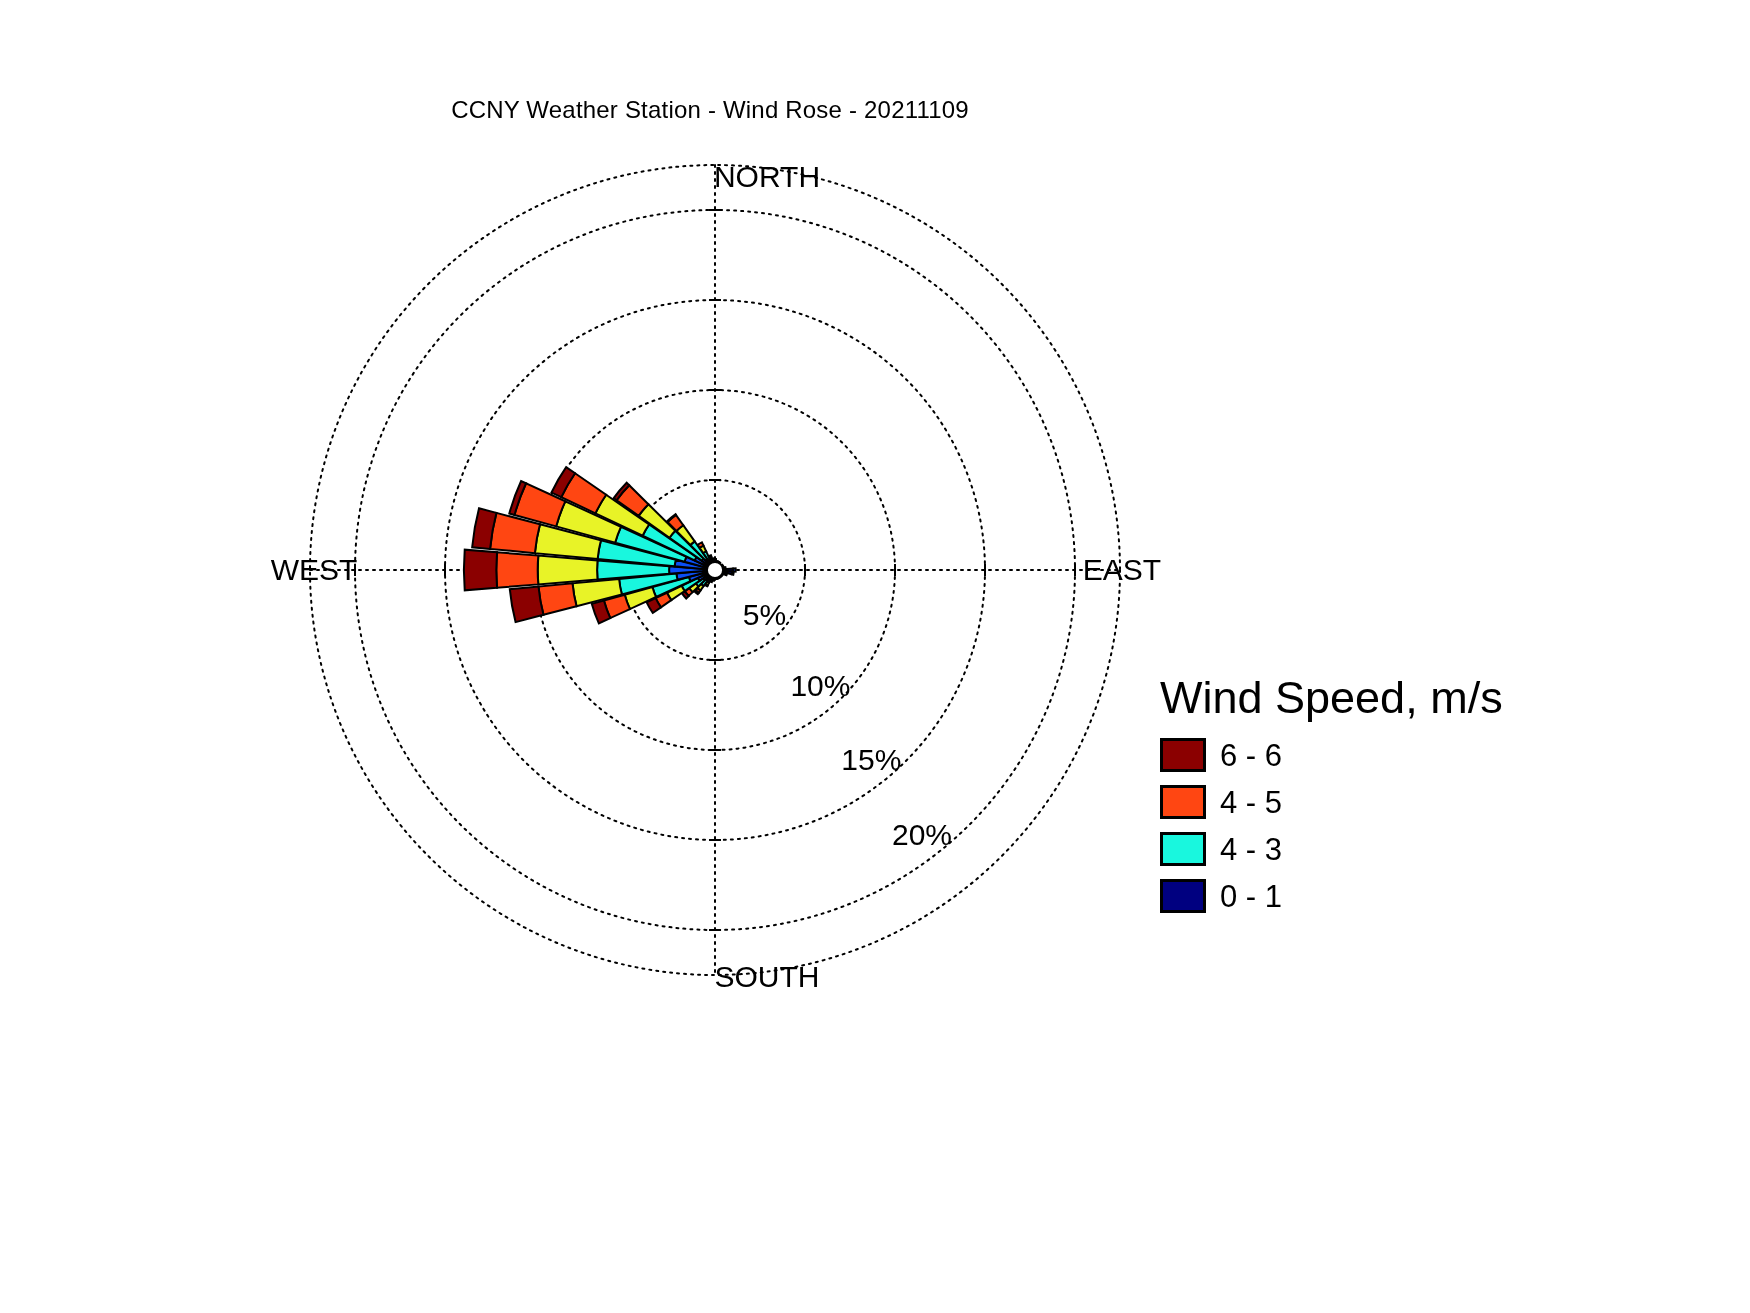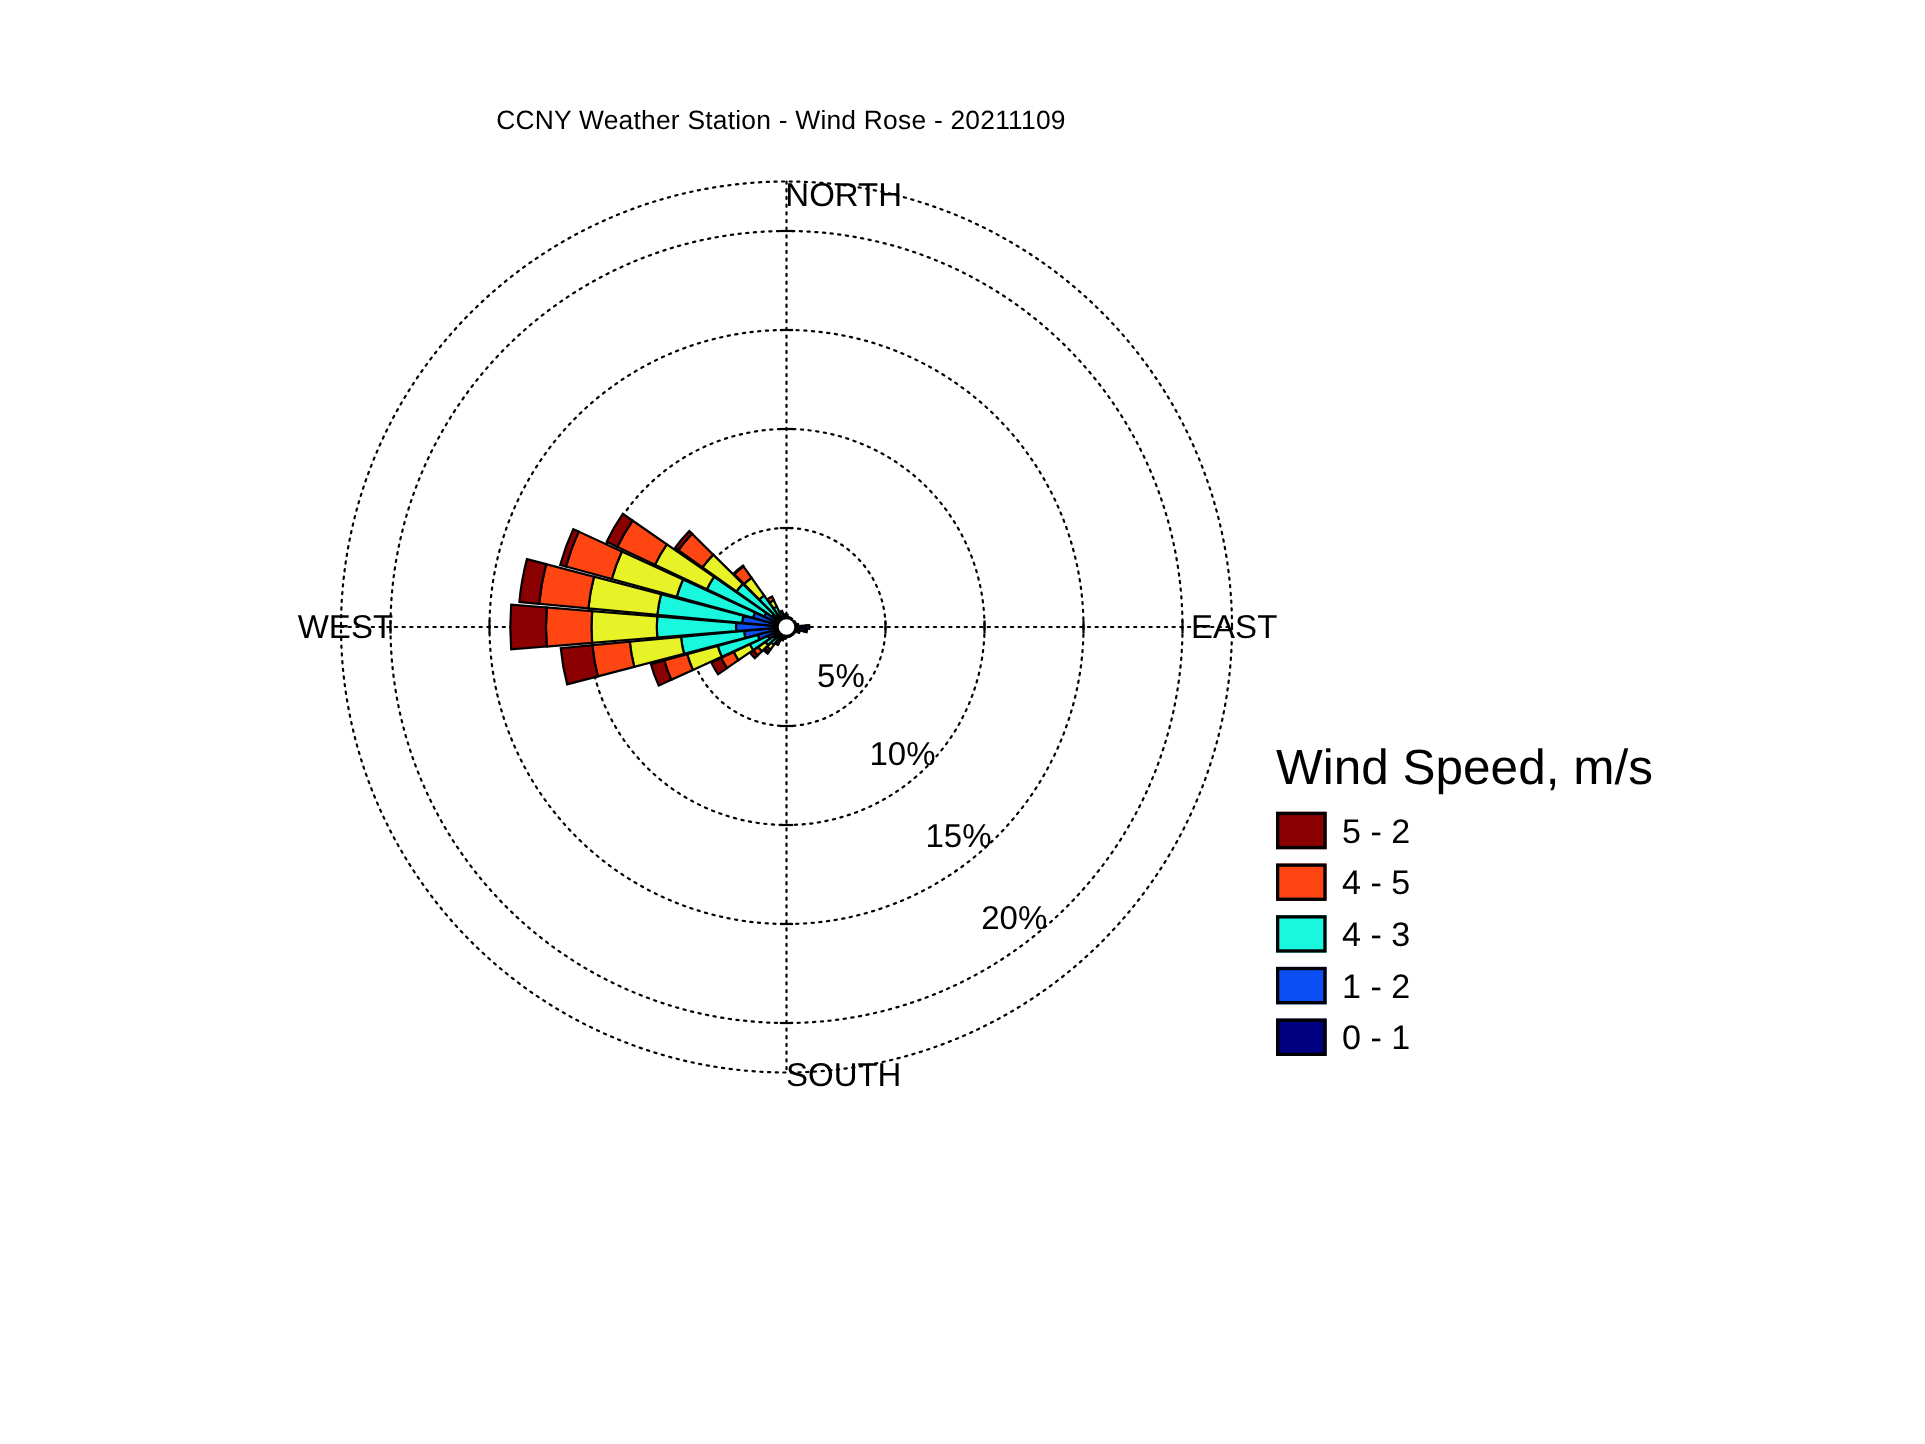--- a/index.html
+++ b/index.html
@@ -177,32 +177,28 @@
       <text x="871.3780147327172" y="770.1547314161073" text-anchor="middle" font-family="&quot;Liberation Sans&quot;, sans-serif" font-size="30" fill="#000">15%</text>
       <text x="922.0243679643047" y="844.7306154562687" text-anchor="middle" font-family="&quot;Liberation Sans&quot;, sans-serif" font-size="30" fill="#000">20%</text>
     </g>
 </svg>
 
 <div id="legend">
   <div id="legend-title">Wind Speed, m/s</div>
   <div id="legend-rows">
       <div class="legend-row">
         <div class="legend-swatch" style="background: rgb(139, 0, 0);"></div>
-        <div class="legend-text">5 - 2</div>
+        <div class="legend-text">6 - 6</div>
       </div>
       <div class="legend-row">
         <div class="legend-swatch" style="background: rgb(255, 70, 18);"></div>
         <div class="legend-text">4 - 5</div>
       </div>
       <div class="legend-row">
         <div class="legend-swatch" style="background: rgb(25, 247, 222);"></div>
         <div class="legend-text">4 - 3</div>
       </div>
       <div class="legend-row">
-        <div class="legend-swatch" style="background: rgb(11, 79, 245);"></div>
-        <div class="legend-text">1 - 2</div>
-      </div>
-      <div class="legend-row">
         <div class="legend-swatch" style="background: rgb(0, 0, 128);"></div>
         <div class="legend-text">0 - 1</div>
       </div>
     </div>
 </div>
 
 </body></html>

